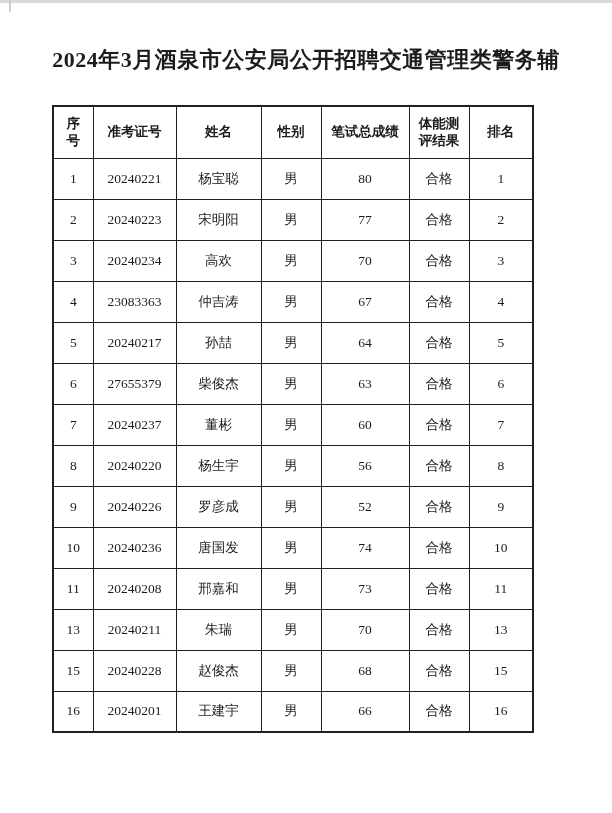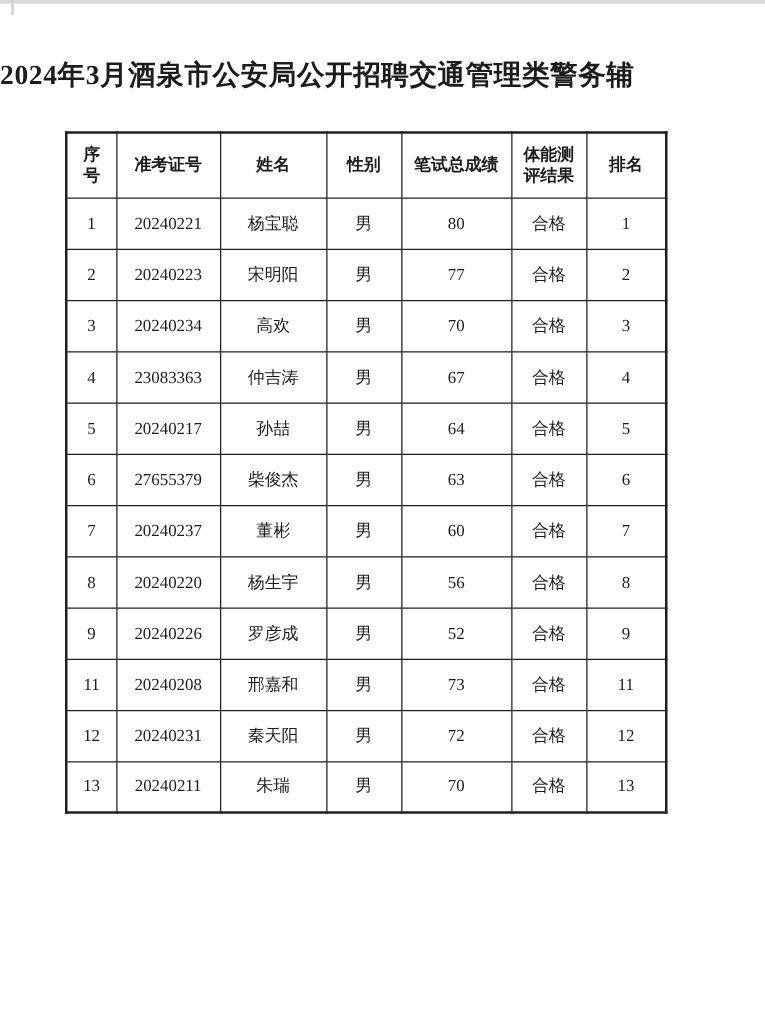--- a/index.html
+++ b/index.html
@@ -25,20 +25,21 @@
     position: absolute;
     top: 0; left: 9px;
     width: 2px; height: 12px;
     background: #cfcfcf;
   }
   .doc-title {
     position: absolute;
     top: 30px;
     left: 0;
     width: 612px;
+    text-align: center;
     font-size: 22px;
     font-weight: bold;
     line-height: 29px;
     letter-spacing: 0.5px;
   }
   table.roster {
     position: absolute;
     top: 105px;
     left: 52px;
     width: 480px;
@@ -175,40 +176,58 @@
       <tr>
         <td>9</td>
         <td>20240226</td>
         <td>罗彦成</td>
         <td>男</td>
         <td>52</td>
         <td>合格</td>
         <td>9</td>
       </tr>
       <tr>
+        <td>10</td>
+        <td>20240236</td>
+        <td>唐国发</td>
+        <td>男</td>
+        <td>74</td>
+        <td>合格</td>
+        <td>10</td>
+      </tr>
+      <tr>
         <td>11</td>
         <td>20240208</td>
         <td>邢嘉和</td>
         <td>男</td>
         <td>73</td>
         <td>合格</td>
         <td>11</td>
       </tr>
       <tr>
-        <td>12</td>
-        <td>20240231</td>
-        <td>秦天阳</td>
-        <td>男</td>
-        <td>72</td>
-        <td>合格</td>
-        <td>12</td>
-      </tr>
-      <tr>
         <td>13</td>
         <td>20240211</td>
         <td>朱瑞</td>
         <td>男</td>
         <td>70</td>
         <td>合格</td>
         <td>13</td>
       </tr>
+      <tr>
+        <td>15</td>
+        <td>20240228</td>
+        <td>赵俊杰</td>
+        <td>男</td>
+        <td>68</td>
+        <td>合格</td>
+        <td>15</td>
+      </tr>
+      <tr>
+        <td>16</td>
+        <td>20240201</td>
+        <td>王建宇</td>
+        <td>男</td>
+        <td>66</td>
+        <td>合格</td>
+        <td>16</td>
+      </tr>
     </tbody>
 </table>
 
 </body></html>

